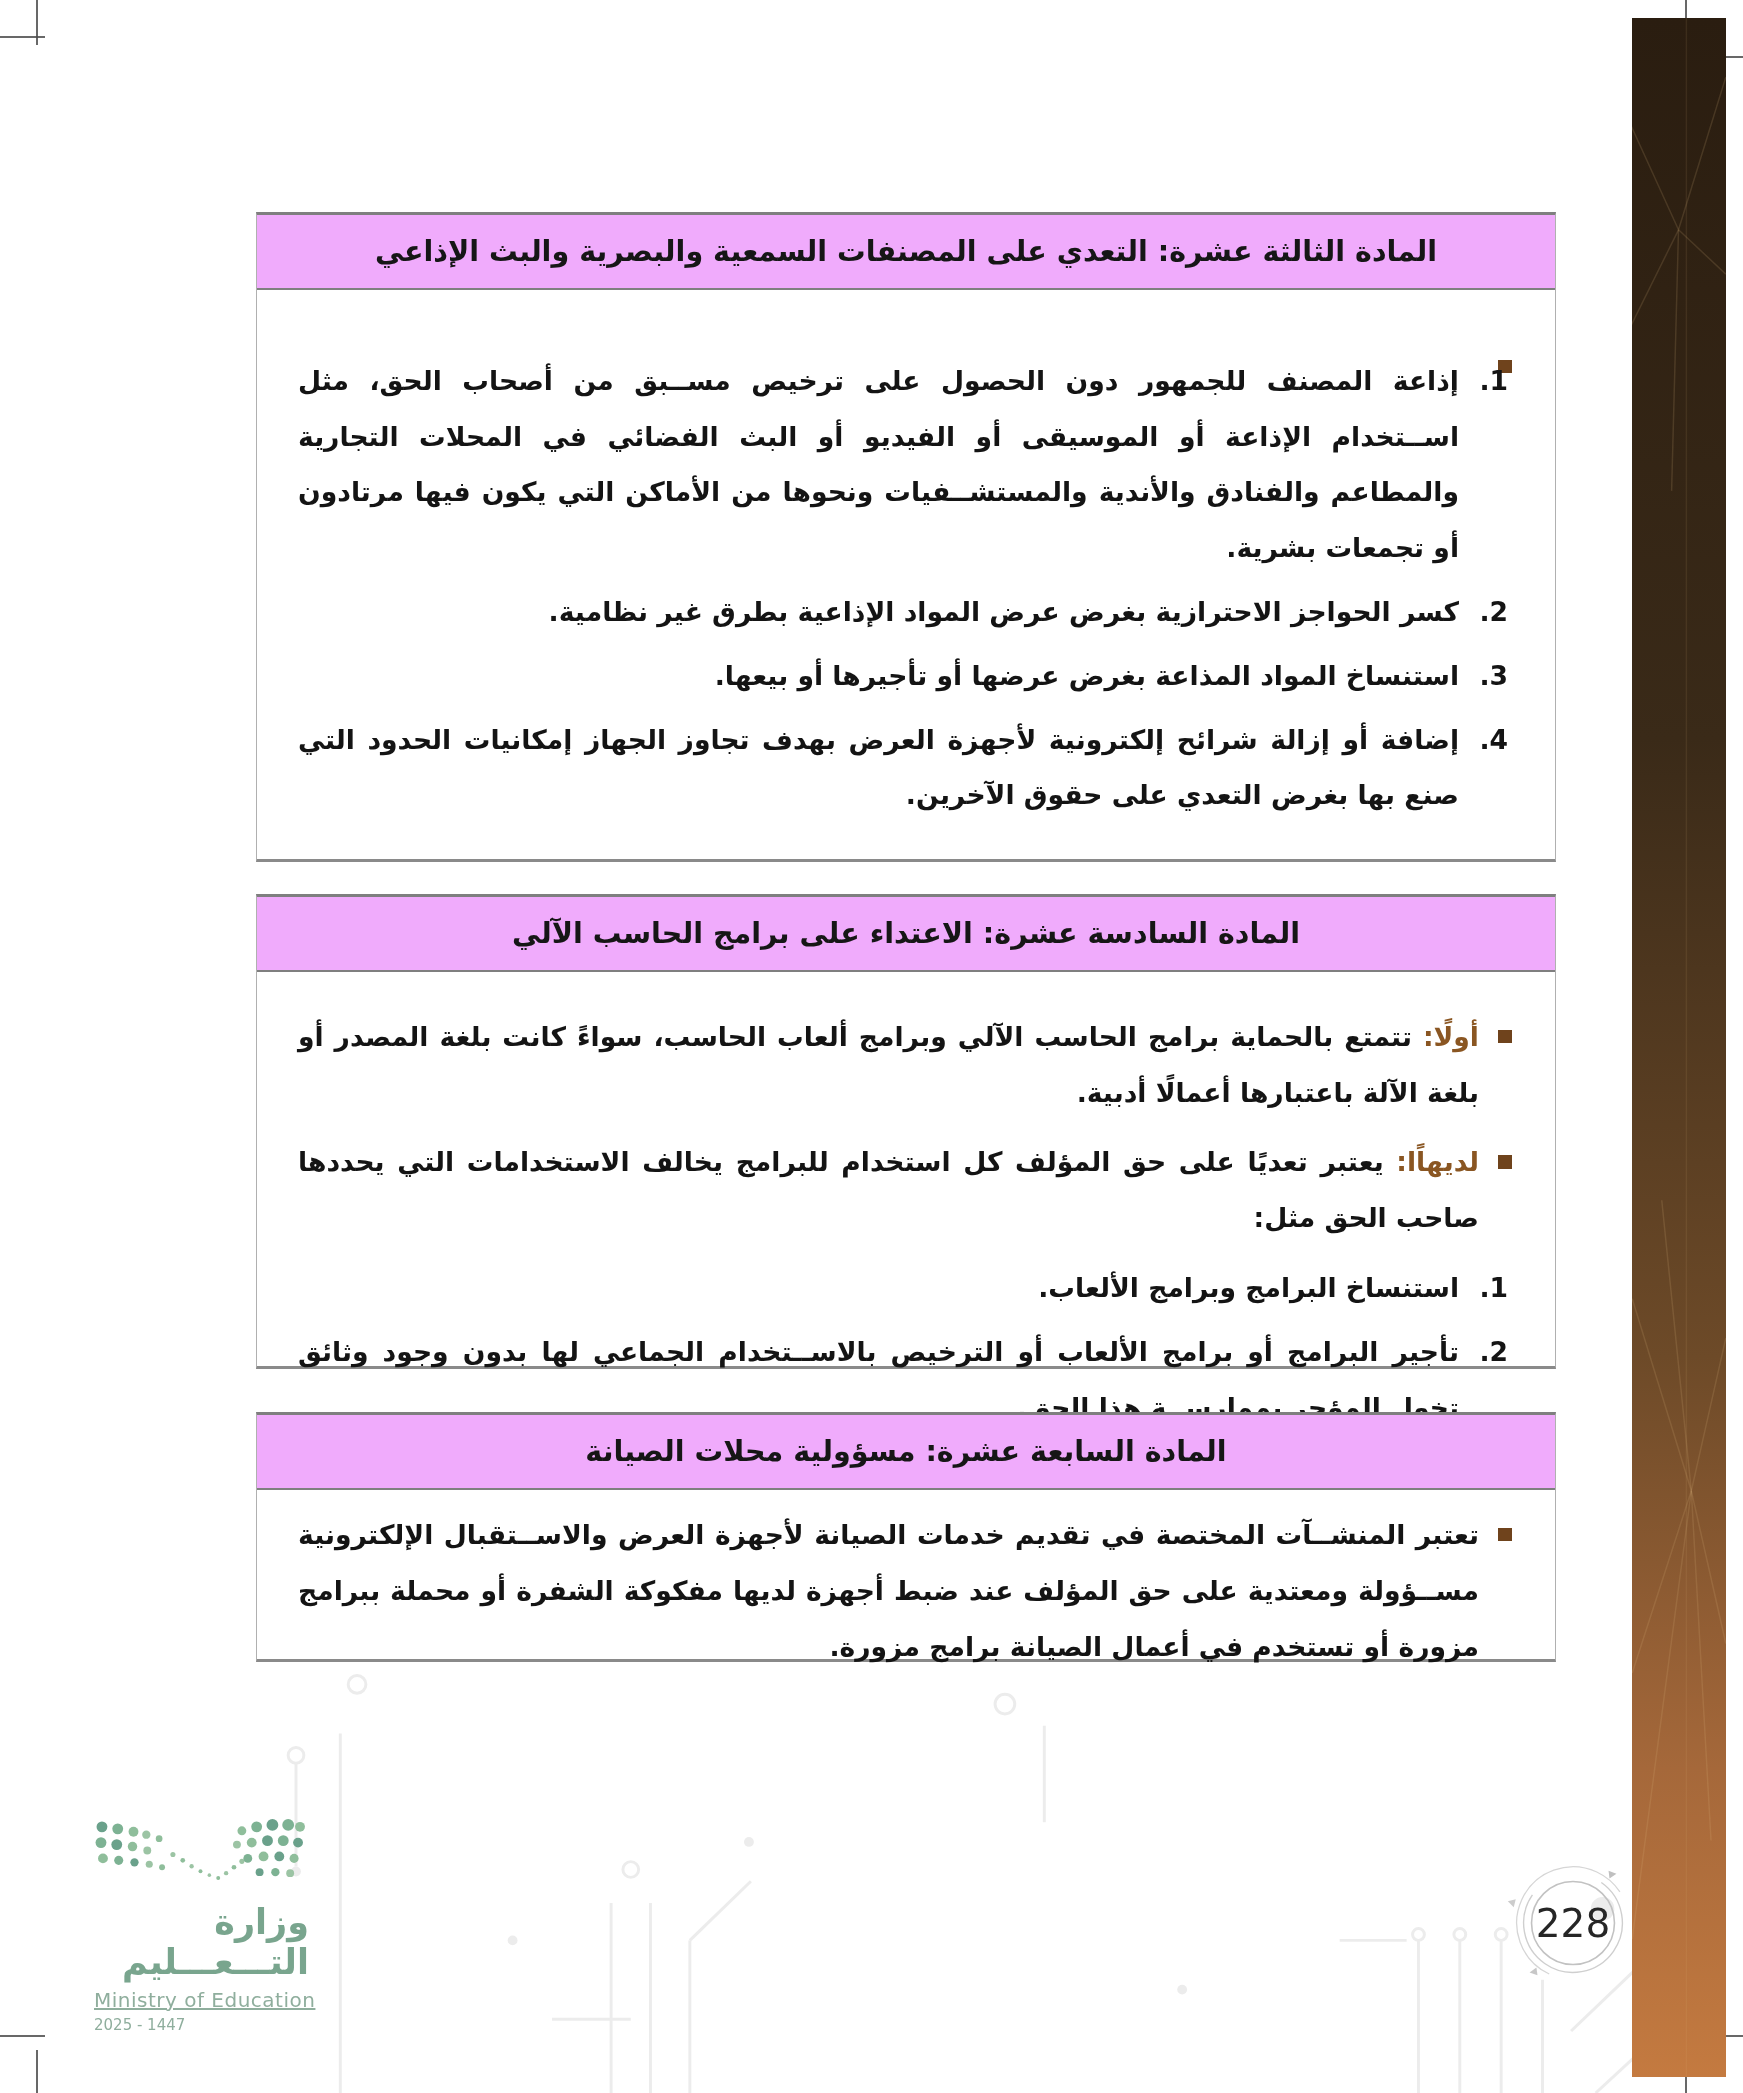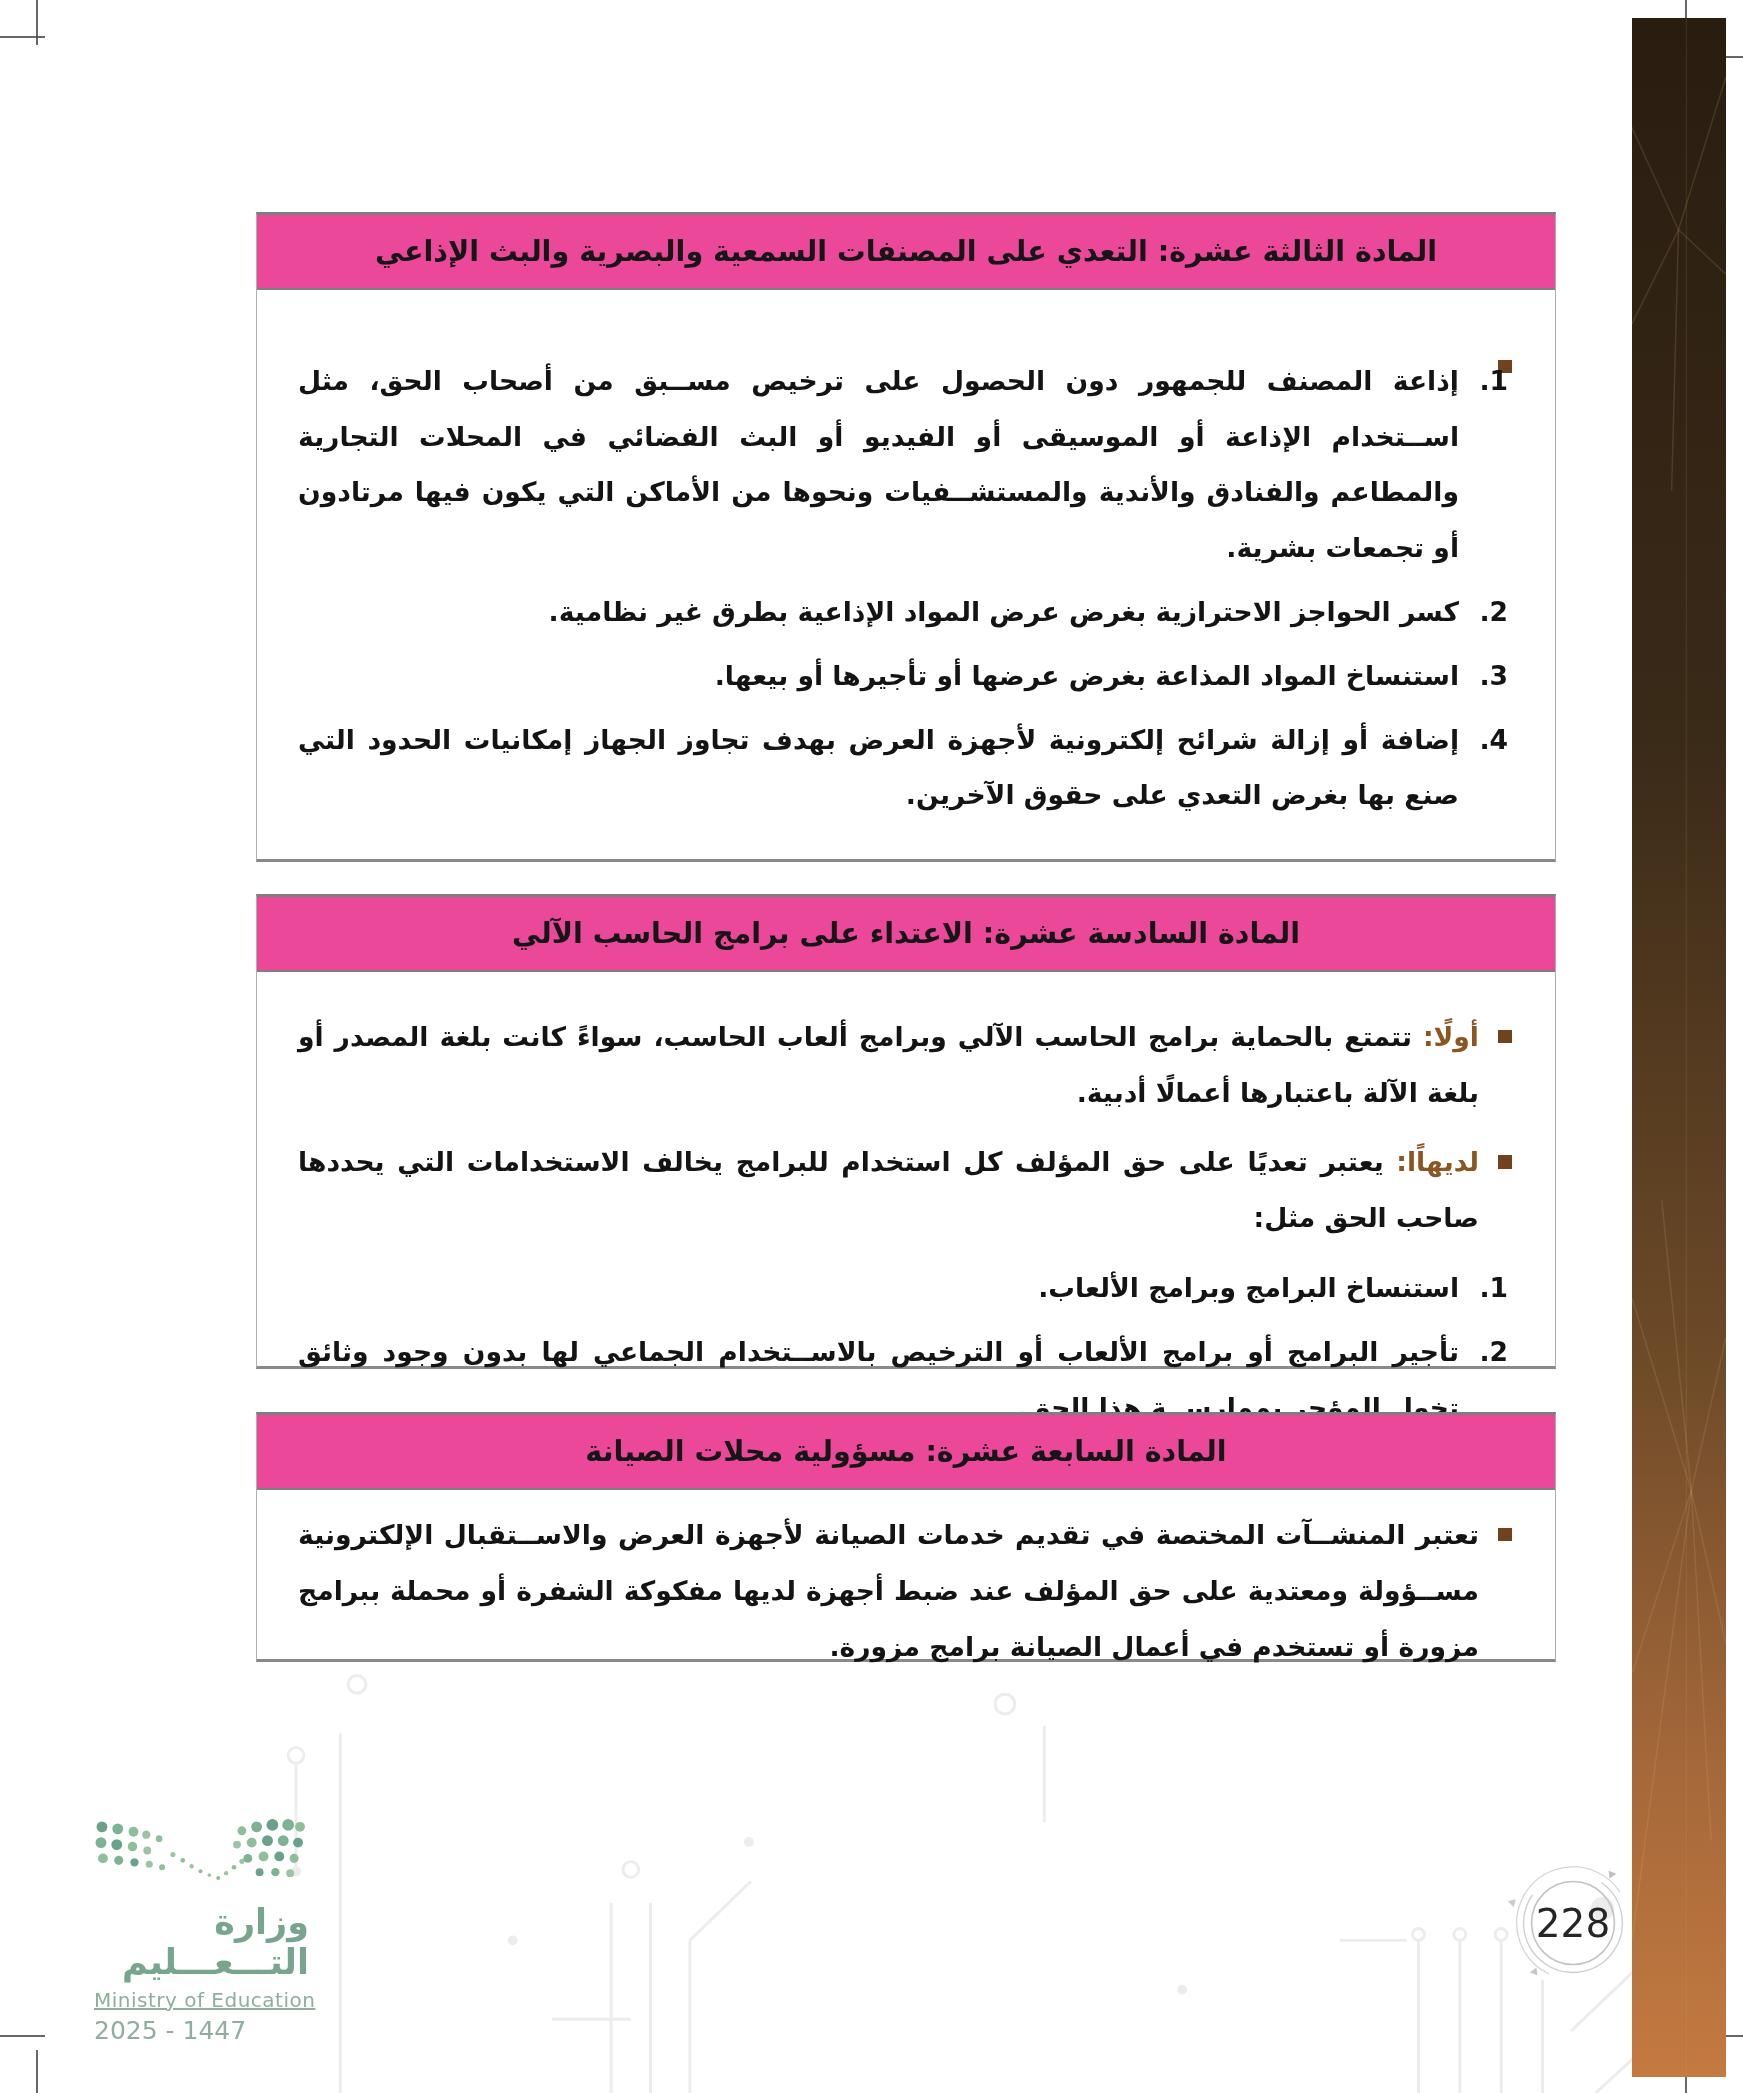--- a/index.html
+++ b/index.html
@@ -10,40 +10,40 @@
   
   .side-bar{position:absolute;left:1632px;top:17.7px;width:94px;height:2059px;z-index:3;
     background:linear-gradient(180deg,#2a1d10 0%,#33251575 0%,#2a1d10 0%,#3a2a18 35%,#6d4a28 65%,#a5683a 85%,#c47a40 100%);}
   .side-bar svg{position:absolute;inset:0;}
   
   .circuit{position:absolute;left:0;top:1645px;z-index:0;}
   
   .article-box{position:absolute;left:256px;width:1300px;box-sizing:border-box;z-index:2;
     border-left:1px solid #b0b0b0;border-right:1px solid #b0b0b0;
     border-top:3.9px solid #7f7f7f;border-bottom:3px solid #8a8a8a;background:#ffffff;}
-  .article-box header{height:73px;background:#ec4899;border-bottom:2px solid #7f7f7f;
+  .article-box header{height:73px;background:#f0abfc;border-bottom:2px solid #7f7f7f;
     display:flex;align-items:center;justify-content:center;}
   .article-box h2{margin:0;font-size:28.6px;font-weight:700;color:#161616;line-height:73px;}
   .box-body{direction:rtl;padding:49px 39px 0 41px;color:#141414;font-size:26.6px;font-weight:700;}
   .b-para{position:relative;margin:0 0 13.8px 0;padding-right:37px;line-height:2.1;
     text-align:justify;}
   .b-para .sq{position:absolute;right:3.9px;top:20.7px;width:13.8px;height:13.8px;background:#6f431c;}
   .b-prefix{color:#8a5622;}
   .n-item{position:relative;margin:0 0 7.9px 0;padding-right:57px;line-height:2.1;text-align:justify;}
   .n-item .num{position:absolute;right:7.9px;top:0;}
   #box-13{top:212px;height:650px;}
   #box-16{top:894px;height:475px;}
   #box-17{top:1412px;height:250px;}
   #box-16 .box-body{padding-top:37px;}
   #box-17 .box-body{padding-top:17px;}
   
   .ministry{position:absolute;left:94px;top:1817px;width:256px;z-index:2;}
   .ministry .word-ar{margin-top:13.8px;font-size:35px;font-weight:700;color:#79a58e;direction:rtl;text-align:right;width:215px;}
   .ministry .word-en{margin-top:5.9px;font-size:20px;color:#8fae9d;letter-spacing:0.5px;text-decoration:underline;}
-  .ministry .years{margin-top:3.9px;font-size:25px;color:#8fae9d;}
+  .ministry .years{margin-top:3.9px;font-size:15px;color:#8fae9d;}
   .page-badge{position:absolute;left:1494px;top:1844px;width:158px;height:158px;z-index:2;}
   .page-badge .num{position:absolute;inset:0;display:flex;align-items:center;justify-content:center;
     font-size:39px;font-weight:400;color:#262626;}
 </style>
 </head>
 <body>
 
 <div class="page">
 
   <div class="crop" style="left:36px;top:0;width:2px;height:45px;"></div>

